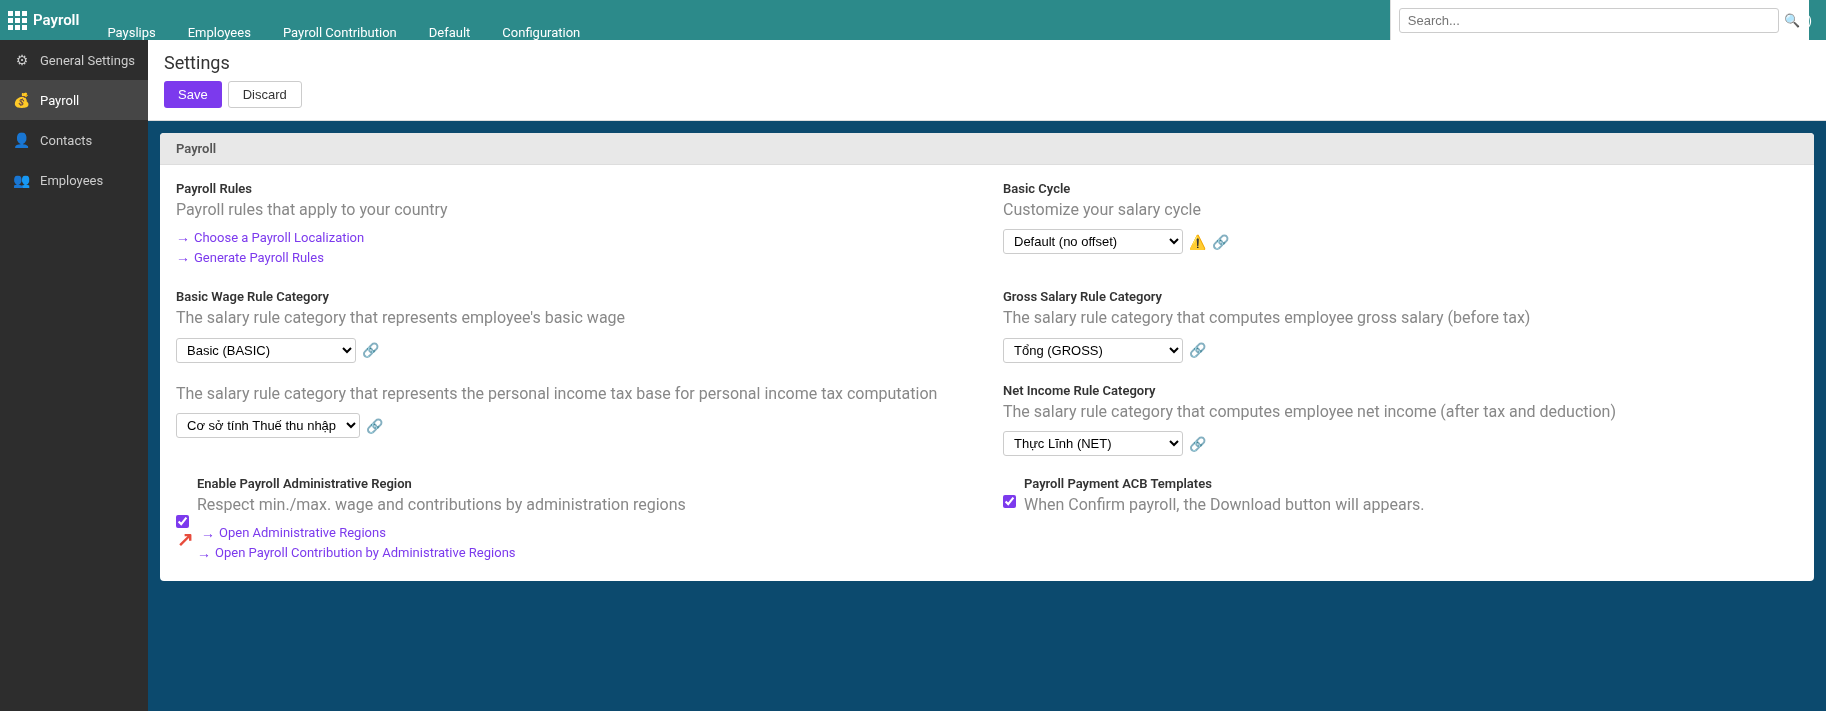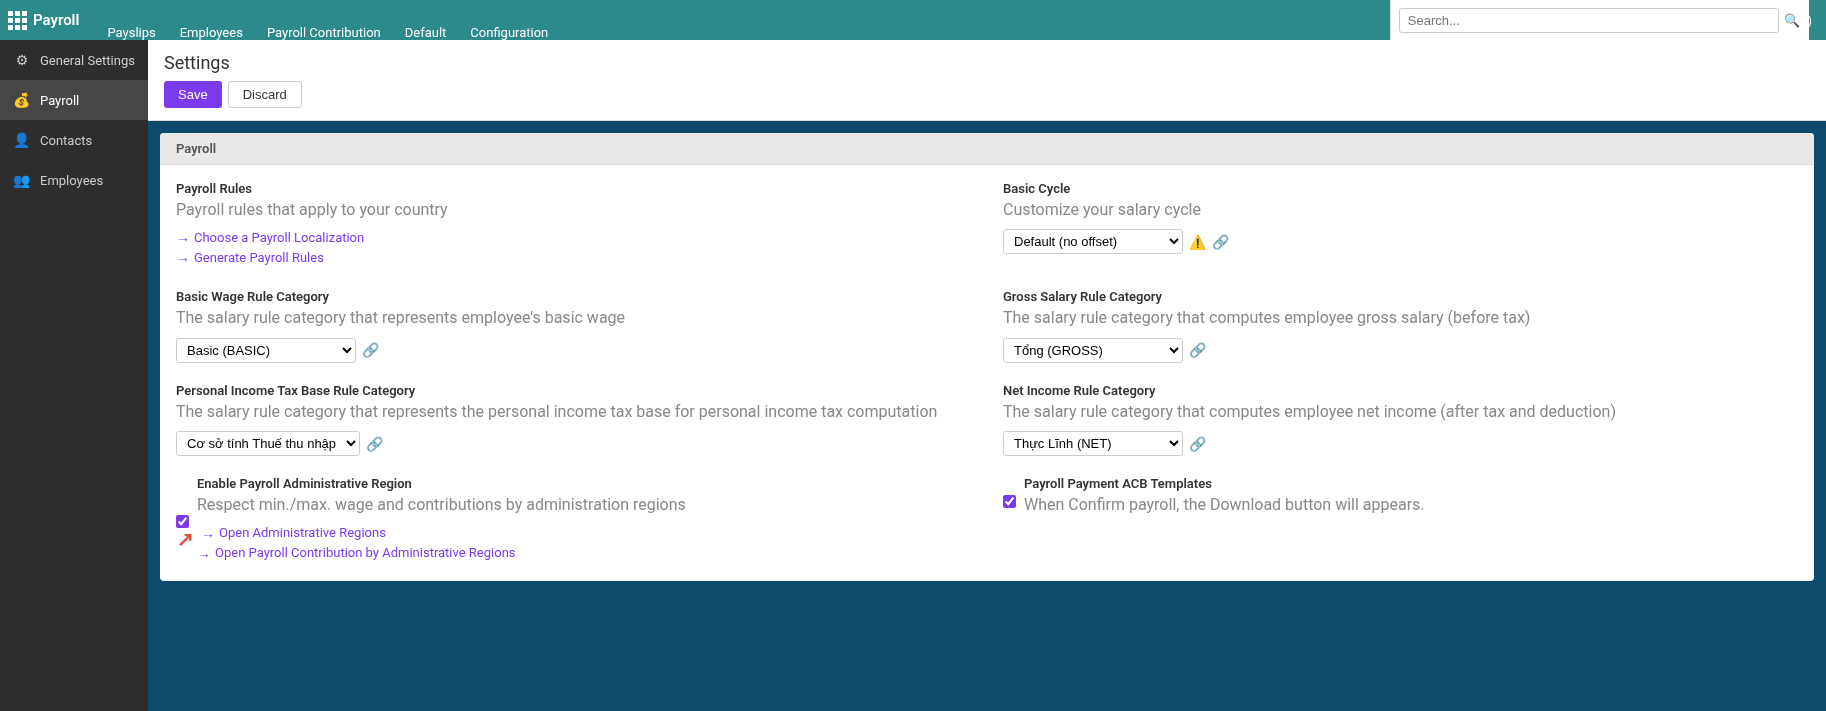--- a/index.html
+++ b/index.html
@@ -7,21 +7,21 @@
 
     
     .topnav {
       display: flex; align-items: center;
       background: #2c8a8a; color: white;
       height: 40px; padding: 0 8px;
     }
     .topnav-logo { display: flex; align-items: center; gap: 6px; font-size: 15px; font-weight: 600; margin-right: 16px; }
     .topnav-logo .grid-icon { display: grid; grid-template-columns: repeat(3,5px); gap: 2px; }
     .topnav-logo .grid-icon span { width: 5px; height: 5px; background: white; display: block; }
-    .topnav-menu { display: flex; gap: 0; flex: 1; margin-top: 24px; }
+    .topnav-menu { display: flex; gap: 8px; flex: 1; margin-top: 24px; }
     .topnav-menu a {
       color: white; text-decoration: none; padding: 0 12px; height: 40px;
       display: flex; align-items: center; font-size: 13px; cursor: pointer;
     }
     .topnav-right { display: flex; align-items: center; gap: 8px; margin-left: auto; }
     .topnav-right .icon-btn {
       width: 28px; height: 28px; display: flex; align-items: center; justify-content: center;
       color: white; cursor: pointer; border-radius: 3px; font-size: 14px; position: relative;
     }
     .topnav-right .notif-badge {
@@ -238,21 +238,20 @@
               </select>
               <a class="ext-link">🔗</a>
             </div>
           </div>
 
         </div>
 
         <div class="settings-grid" style="margin-bottom:20px;">
 
           <div class="setting-block">
-            <div class="setting-block-title">Personal Income Tax Base Rule Category</div>
             <div class="setting-block-desc">The salary rule category that represents the personal income tax base for personal income tax computation</div>
             <div class="select-row">
               <select>
                 <option>Cơ sở tính Thuế thu nhập</option>
               </select>
               <a class="ext-link">🔗</a>
             </div>
           </div>
 
           <div class="setting-block">

